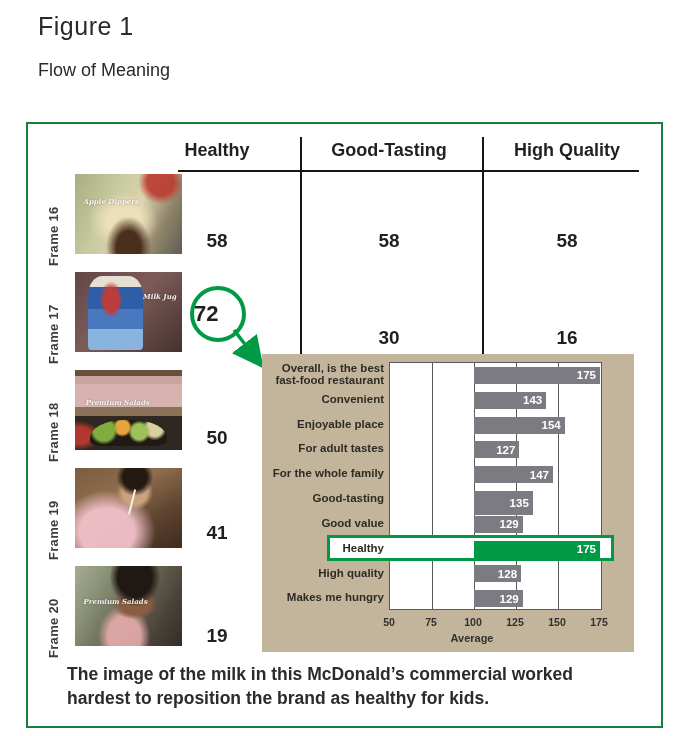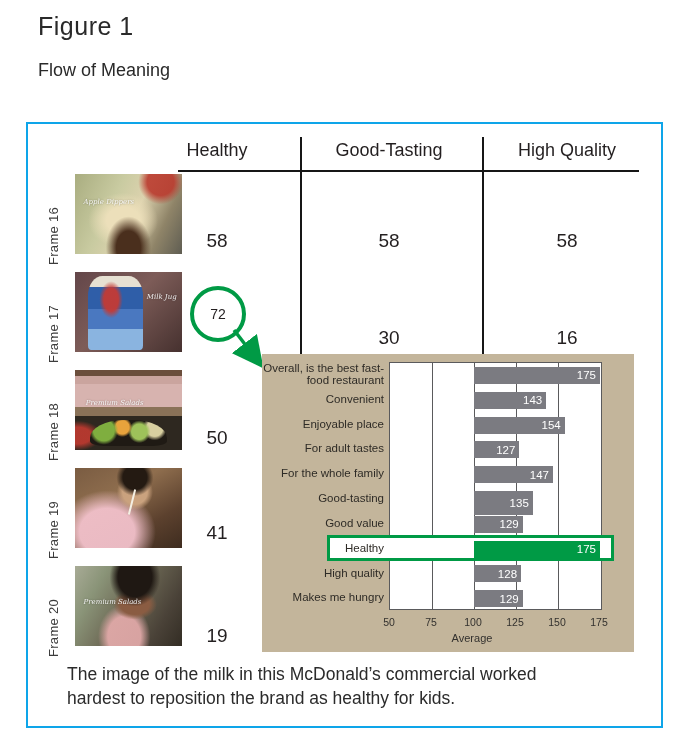--- a/index.html
+++ b/index.html
@@ -2,21 +2,21 @@
 <html><head>
 <meta charset="utf-8">
 <style>
   * { margin:0; padding:0; box-sizing:border-box; }
   body { background:#fff; font-family:"Liberation Sans", sans-serif; color:#231f20; }
   #page { position:relative; width:675px; height:736px; background:#fff; overflow:hidden; }
 
   .fig-title { position:absolute; left:38px; top:12px; font-size:25px; color:#2a2a2a; letter-spacing:.5px; }
   .fig-subtitle { position:absolute; left:38px; top:60px; font-size:18px; color:#2a2a2a; }
 
-  #figure-box { position:absolute; left:26px; top:122px; width:637px; height:606px; border:2px solid #0ea5e9; background:#fff; }
+  #figure-box { position:absolute; left:26px; top:122px; width:637px; height:606px; border:2px solid #15803d; background:#fff;font-weight:bold; }
 
   
   .hdr-cell { position:absolute; top:16px; width:160px; text-align:center; font-size:18px; color:#231f20; }
   #hdr-underline { position:absolute; left:150px; top:46px; width:461px; height:2px; background:#161616; }
   .v-divider { position:absolute; top:13px; width:2px; height:217px; background:#161616; }
 
   .frame-label { position:absolute; left:14px; width:22px; height:80px; writing-mode:vertical-rl; transform:rotate(180deg); display:flex; align-items:center; justify-content:center; font-size:13px; color:#3c3c3c; letter-spacing:.3px; }
   .frame-photo { position:absolute; left:47px; width:107px; height:80px; overflow:hidden; }
   .overlay-text { position:absolute; color:rgba(255,255,255,.92); font-family:"DejaVu Serif", serif; font-style:italic; font-size:7px; line-height:8px; text-shadow:0 0 2px rgba(0,0,0,.4); }
 
@@ -45,21 +45,21 @@
       linear-gradient(150deg,#7a5c42 0%,#8f6e4e 35%,#5c412e 70%,#3e2c1f 100%); }
   .photo-3 .straw { position:absolute; left:52%; top:26%; width:2px; height:26px; background:#f4f0e4; transform:rotate(14deg); }
   .photo-4 { background:
       radial-gradient(ellipse at 56% 14%, #1f1813 0 20%, rgba(31,24,19,0) 30%),
       radial-gradient(ellipse at 56% 48%, #8a5c42 0 17%, rgba(138,92,66,0) 26%),
       radial-gradient(ellipse at 46% 88%, rgba(230,172,172,.9) 0 20%, rgba(230,172,172,0) 32%),
       linear-gradient(120deg,#a8ab96 0%,#8a9478 22%,#6e6a56 48%,#4a4238 78%,#332d24 100%); }
 
   .cell-value { position:absolute; width:64px; text-align:center; font-size:19px; color:#231f20;margin-top:28px; }
 
-  #circle-72 { position:absolute; left:162px; top:162px; width:56px; height:56px; border:4px solid #009a45; border-radius:50%; display:flex; align-items:center; justify-content:center; font-size:14px; background:#fff; }
+  #circle-72 { position:absolute; left:162px; top:162px; width:56px; height:56px; border:4px solid #009a45; border-radius:50%; display:flex; align-items:center; font-size:22px; background:#fff; }
   #arrow-svg { position:absolute; left:194px; top:200px; }
 
   
   #chart-panel { position:absolute; left:234px; top:230px; width:372px; height:298px; background:#c3b59b; }
   #plot-area { position:absolute; left:127px; top:8px; width:213px; height:248px; background:#fff; border:1px solid #5a5a5c; }
   .gridline { position:absolute; top:0; width:1px; height:100%; background:#5a5a5c; z-index:1; }
   .chart-bar { position:absolute; z-index:3; display:flex; align-items:center; justify-content:flex-end; padding-right:4px; font-size:11.5px; color:#fff; }
   .chart-label { position:absolute; left:0; width:122px; display:flex; align-items:center; justify-content:flex-end; text-align:right; font-size:11.5px; line-height:12.5px; color:#2e2b26; z-index:4; }
   #highlight-box { position:absolute; left:65px; width:287px; height:26px; background:#fff; border:3px solid #009a45; z-index:2; }
   .x-tick { position:absolute; width:34px; text-align:center; font-size:10.5px; color:#33312e; top:262px; }

